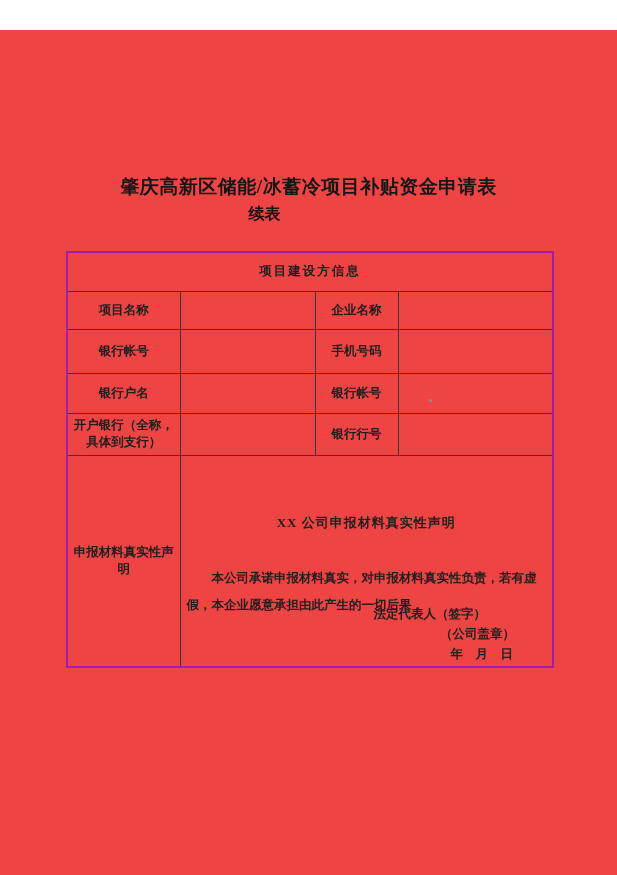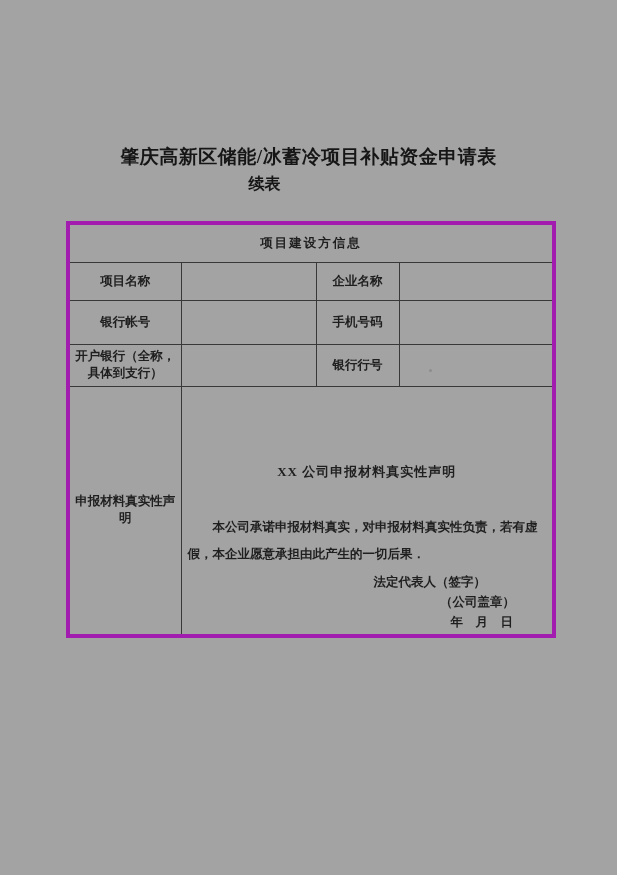--- a/index.html
+++ b/index.html
@@ -12,21 +12,22 @@
     height: 875px;
     position: relative;
     overflow: hidden;
     font-family: "Liberation Serif", "DejaVu Serif", serif;
     color: #1f1f1f;
     -webkit-font-smoothing: antialiased;
   }
   .page {
     position: absolute;
     inset: 0;
-    background: #a3a3a3;
+    background: #ef4444;
+    margin-top: 30px;
   }
   .doc-title {
     position: absolute;
     top: 144px;
     left: 0;
     width: 617px;
     text-align: center;
     font-size: 19px;
     font-weight: 700;
     letter-spacing: 0.5px;
@@ -56,21 +57,21 @@
     padding: 0;
     vertical-align: middle;
     text-align: center;
     font-size: 12.5px;
     font-weight: 700;
     line-height: 17px;
     color: #1f1f1f;
     overflow: hidden;
   }
   table.form-table {
-    border: 4px solid #a21caf;
+    border: 2px solid #a21caf;
     font-family: Liberation Serif, serif;
   }
   td.section-header {
     font-size: 14px;
     letter-spacing: 2px;
   }
   td.label-cell {
     padding: 2px 3px;
   }
   td.decl-cell {
@@ -144,20 +145,26 @@
       <td></td>
       <td class="label-cell">企业名称</td>
       <td></td>
     </tr>
     <tr style="height:44px">
       <td class="label-cell">银行帐号</td>
       <td></td>
       <td class="label-cell">手机号码</td>
       <td></td>
     </tr>
+    <tr style="height:40px">
+      <td class="label-cell">银行户名</td>
+      <td></td>
+      <td class="label-cell">银行帐号</td>
+      <td></td>
+    </tr>
     <tr style="height:42px">
       <td class="label-cell">开户银行（全称，具体到支行）</td>
       <td></td>
       <td class="label-cell">银行行号</td>
       <td></td>
     </tr>
     <tr>
       <td class="label-cell">申报材料真实性声明</td>
       <td colspan="3" class="decl-cell">
         <div class="decl-heading">XX 公司申报材料真实性声明</div>

